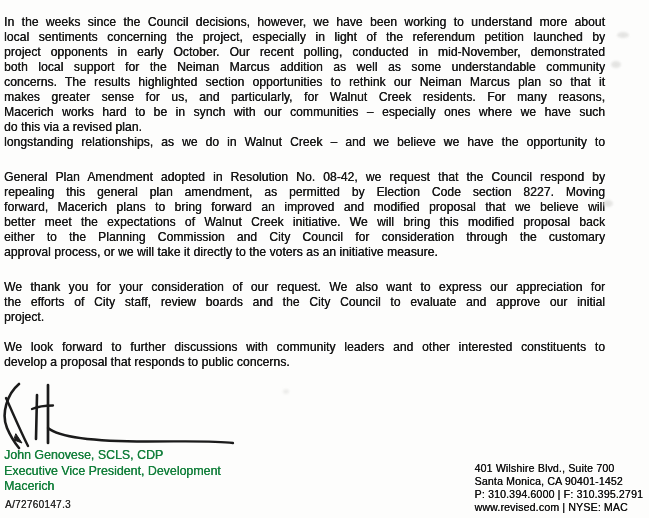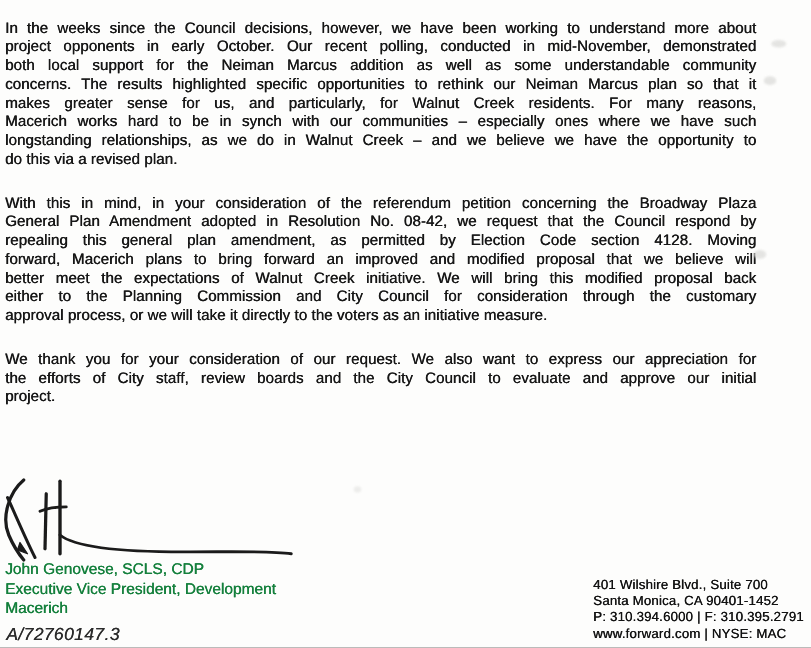--- a/index.html
+++ b/index.html
@@ -45,25 +45,24 @@
     top: 448px;
     font-size: 12.4px;
     line-height: 15.5px;
     text-shadow: 0.3px 0 0 currentColor;
     color: #15803d;
   }
   .doc-ref {
     position: absolute;
     left: 5px;
     top: 499px;
-    font-size: 14px;
+    font-size: 10px;
     letter-spacing: 0.3px;
     color: #2b2b2b;
     text-shadow: 0.2px 0 0 currentColor;
-    font-style: italic;
   }
   .address {
     position: absolute;
     right: 6px;
     top: 462px;
     font-size: 10.6px;
     line-height: 13px;
     color: #121212;
     letter-spacing: 0.15px;
     text-shadow: 0.25px 0 0 currentColor;
@@ -82,45 +81,49 @@
 </style>
 </head>
 <body>
 
 <div class="page">
 
   <div class="body-col">
 
     <div class="para">
       <div class="tline">In the weeks since the Council decisions, however, we have been working to understand more about</div>
+      <div class="tline">local sentiments concerning the project, especially in light of the referendum petition launched by</div>
       <div class="tline">project opponents in early October.  Our recent polling, conducted in mid-November, demonstrated</div>
       <div class="tline">both local support for the Neiman Marcus addition as well as some understandable community</div>
-      <div class="tline">concerns. The results highlighted specific opportunities to rethink our Neiman Marcus plan so that it</div>
+      <div class="tline">concerns. The results highlighted section opportunities to rethink our Neiman Marcus plan so that it</div>
       <div class="tline">makes greater sense for us, and particularly, for Walnut Creek residents.  For many reasons,</div>
       <div class="tline">Macerich works hard to be in synch with our communities – especially ones where we have such</div>
+      <div class="tline end">do this via a revised plan.</div>
       <div class="tline">longstanding relationships, as we do in Walnut Creek – and we believe we have the opportunity to</div>
-      <div class="tline end">do this via a revised plan.</div>
     </div>
 
     <div class="para">
-      <div class="tline">With this in mind, in your consideration of the referendum petition concerning the Broadway Plaza</div>
       <div class="tline">General Plan Amendment adopted in Resolution No. 08-42, we request that the Council respond by</div>
-      <div class="tline">repealing this general plan amendment, as permitted by Election Code section 4128.  Moving</div>
+      <div class="tline">repealing this general plan amendment, as permitted by Election Code section 8227.  Moving</div>
       <div class="tline">forward, Macerich plans to bring forward an improved and modified proposal that we believe will</div>
       <div class="tline">better meet the expectations of Walnut Creek initiative.  We will bring this modified proposal back</div>
       <div class="tline">either to the Planning Commission and City Council for consideration through the customary</div>
       <div class="tline end">approval process, or we will take it directly to the voters as an initiative measure.</div>
     </div>
 
     <div class="para tight">
       <div class="tline">We thank you for your consideration of our request.  We also want to express our appreciation for</div>
       <div class="tline">the efforts of City staff, review boards and the City Council to evaluate and approve our initial</div>
       <div class="tline end">project.</div>
     </div>
 
+    <div class="para">
+      <div class="tline">We look forward to further discussions with community leaders and other interested constituents to</div>
+      <div class="tline end">develop a proposal that responds to public concerns.</div>
+    </div>
 
   </div>
 
   <svg class="sig-svg" width="240" height="78" viewBox="0 0 240 78" fill="none" stroke="#1b1b1b" stroke-linecap="round" stroke-linejoin="round">
     <path d="M 17,7 C 5,17 -1,37 5,51 C 8,58 12,65 17,71" stroke-width="2.6"></path>
     <path d="M 4,21 C 10,34 18,53 26,69" stroke-width="2.4"></path>
     <path d="M 14,57 L 20,66 L 12,63 Z" fill="#1b1b1b" stroke-width="1"></path>
     <path d="M 35,18 C 34.6,33 34.2,48 34,62" stroke-width="2.6"></path>
     <path d="M 46,8 C 46,27 46,47 46,66" stroke-width="2.7"></path>
     <path d="M 30,32 C 37,29 44,28.5 51,28.5" stroke-width="2.3"></path>
@@ -132,21 +135,21 @@
     <div>Executive Vice President, Development</div>
     <div>Macerich</div>
   </div>
 
   <div class="doc-ref">A/72760147.3</div>
 
   <div class="address">
     <div>401 Wilshire Blvd., Suite 700</div>
     <div>Santa Monica, CA 90401-1452</div>
     <div>P: 310.394.6000 | F: 310.395.2791</div>
-    <div>www.forward.com | NYSE: MAC</div>
+    <div>www.revised.com | NYSE: MAC</div>
   </div>
 
   <div class="smudge s1"></div>
   <div class="smudge s2"></div>
   <div class="smudge s3"></div>
   <div class="smudge s4"></div>
 
 </div>
 
 </body></html>

